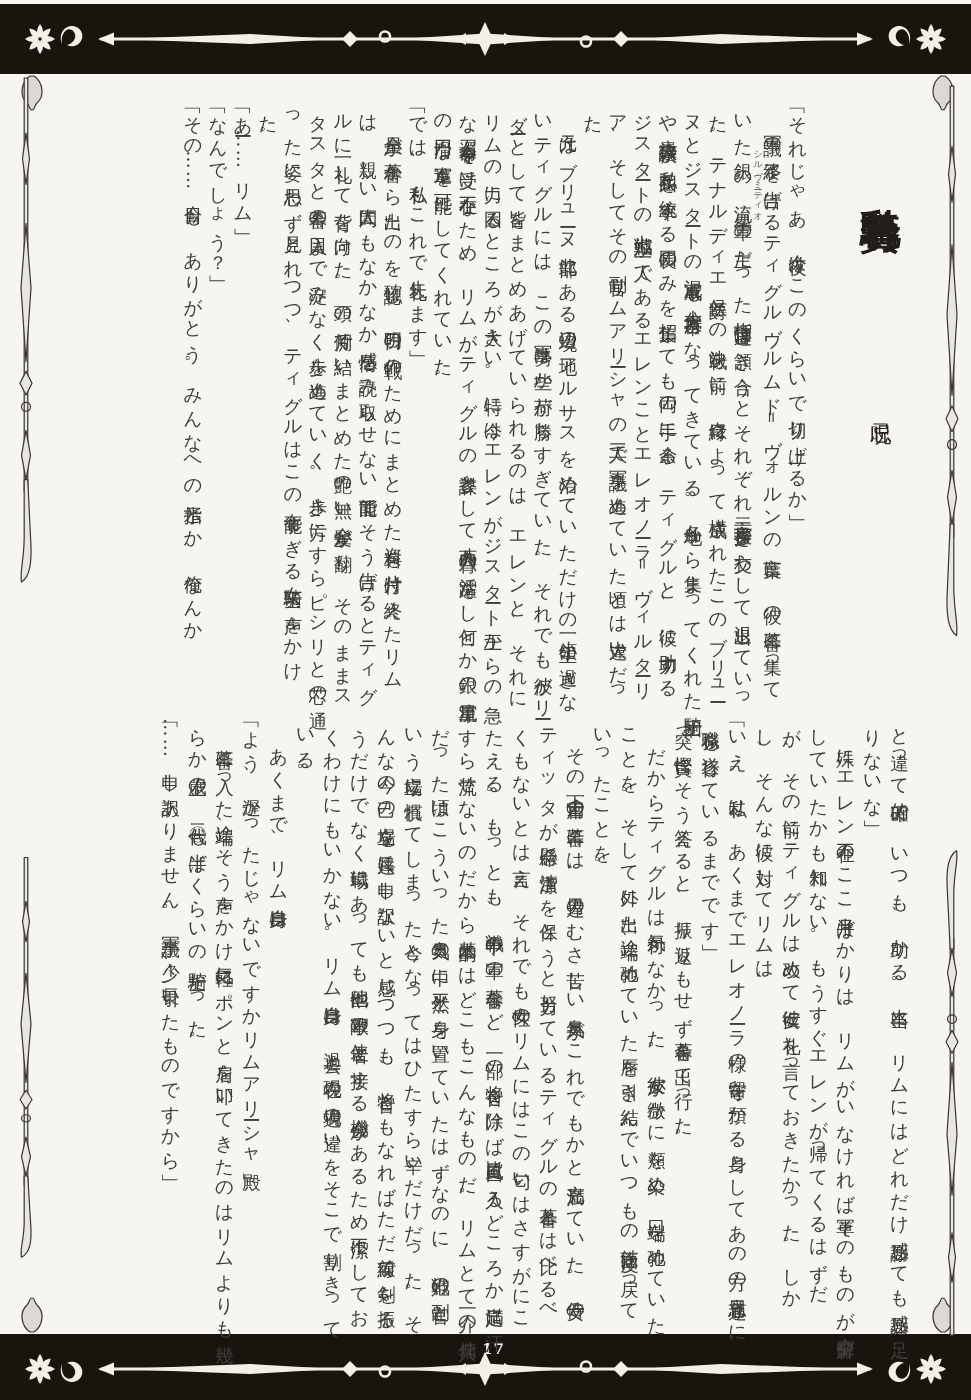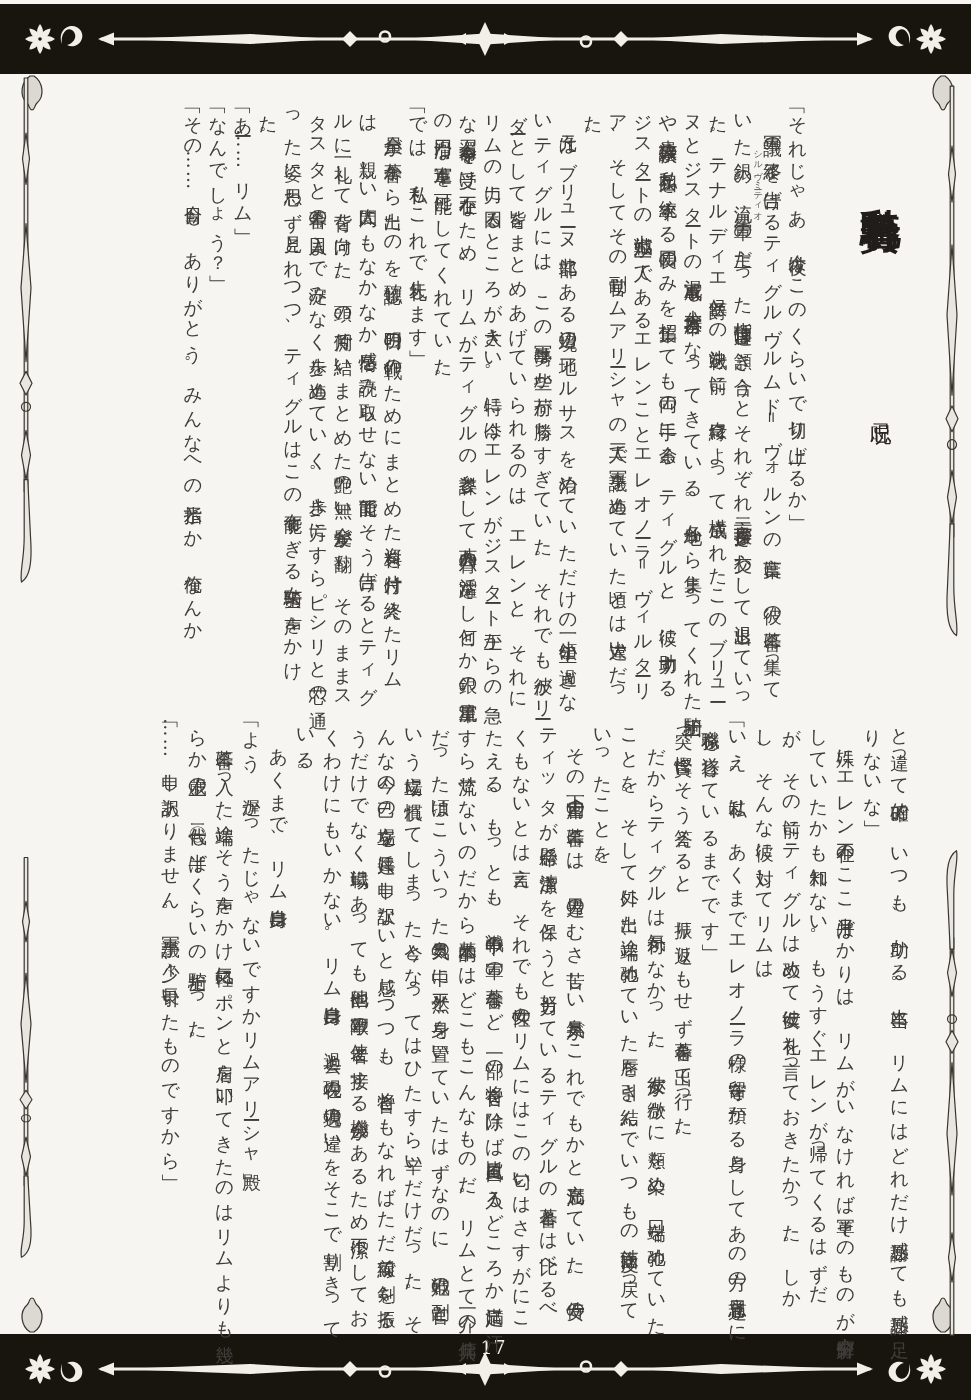--- a/index.html
+++ b/index.html
@@ -11,22 +11,23 @@
     overflow:hidden;
     font-family:"DejaVu Serif","Liberation Serif",serif;
   }
   svg.band { position:absolute; left:0; width:971px; height:116px; display:block; }
   svg.band.top { top:0; }
   svg.band.bottom { bottom:0; }
 
   .page-number {
     position:absolute; bottom:42px; left:16px; right:0;
     text-align:center;
-    color:#f2efe9; font-size:19px; letter-spacing:1px;
+    color:#f2efe9; font-size:15px; letter-spacing:1px;
     font-family:"DejaVu Serif","Liberation Serif",serif;
+    font-weight:bold;
   }
 
   svg.sword { position:absolute; display:block; }
   .sword-left-top    { left:13px;  top:76px;   width:26px; height:512px; }
   .sword-left-bottom { left:13px;  top:856px;  width:26px; height:406px; }
   .sword-right-top   { right:6px;  top:84px;   width:26px; height:558px; }
   .sword-right-bottom{ right:6px;  top:845px;  width:26px; height:492px; }
 
   .story-title {
     position:absolute; top:176px; right:62px;

